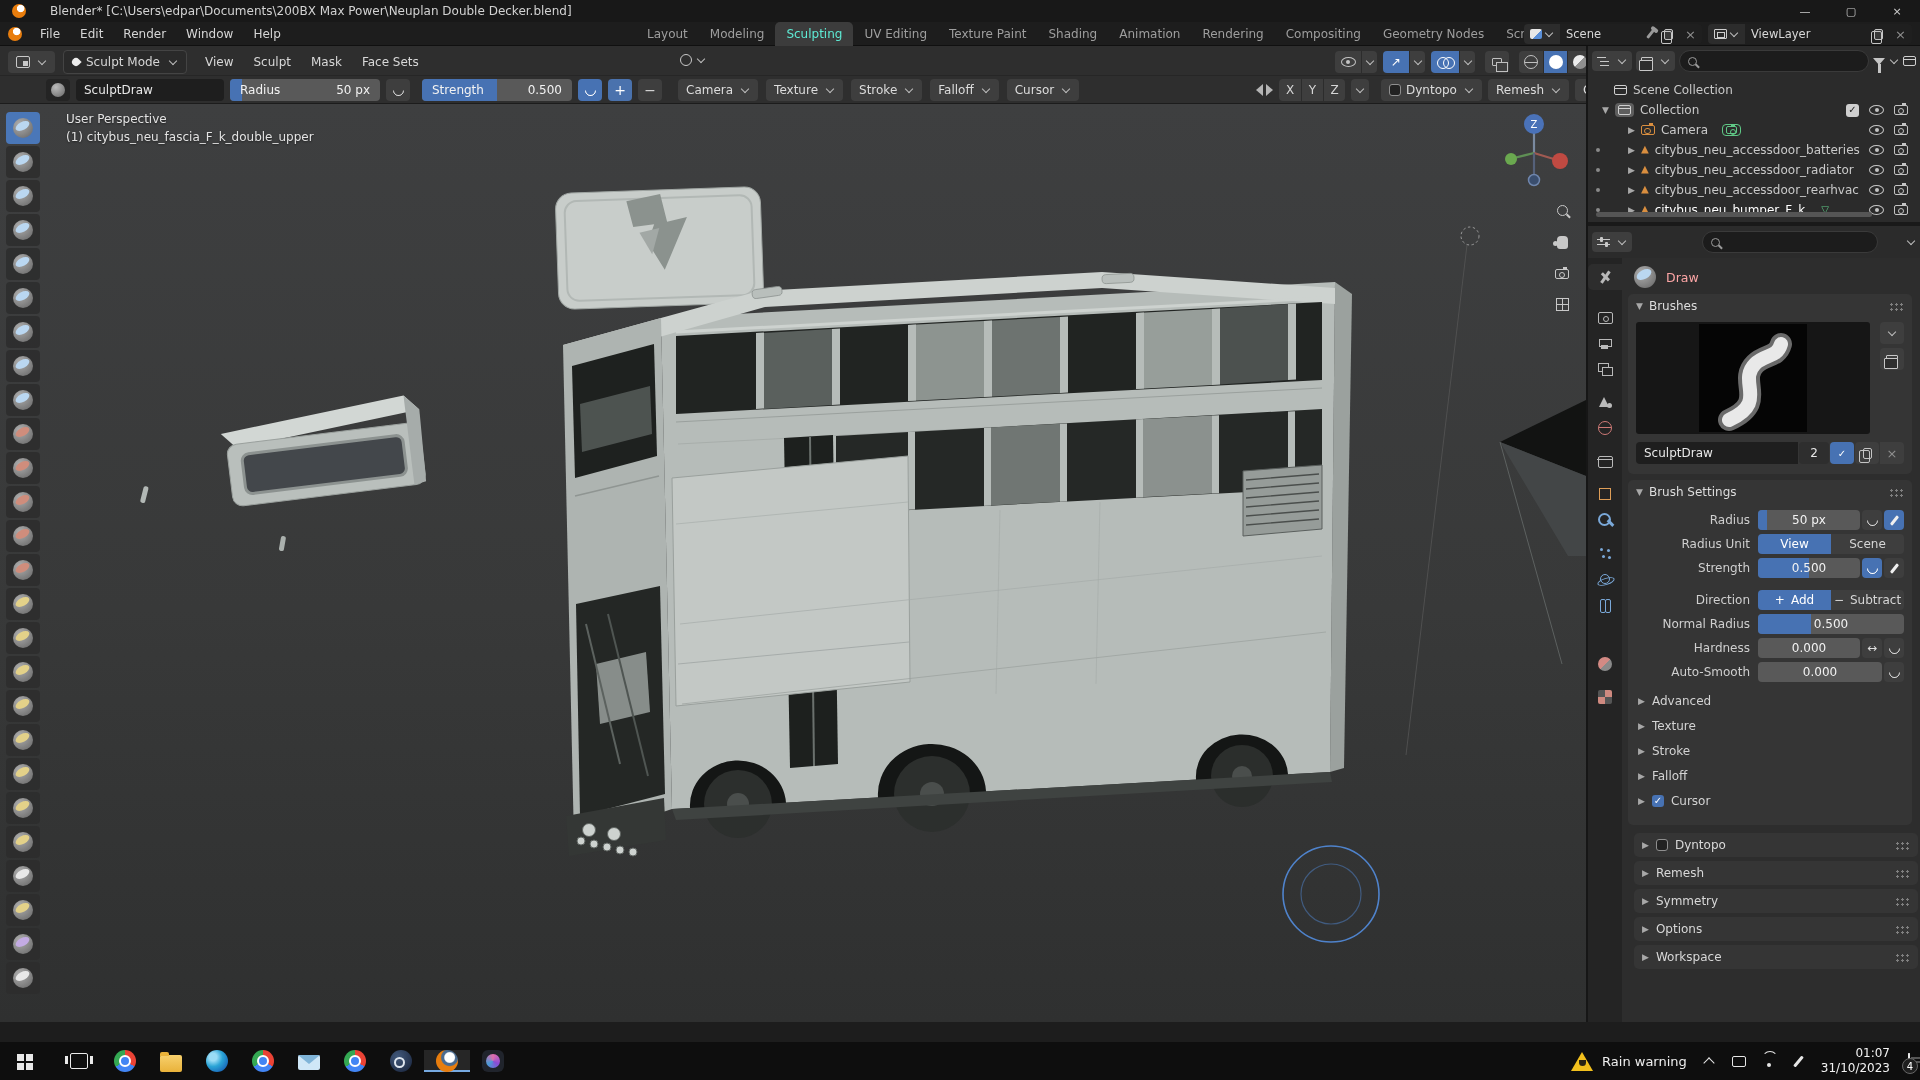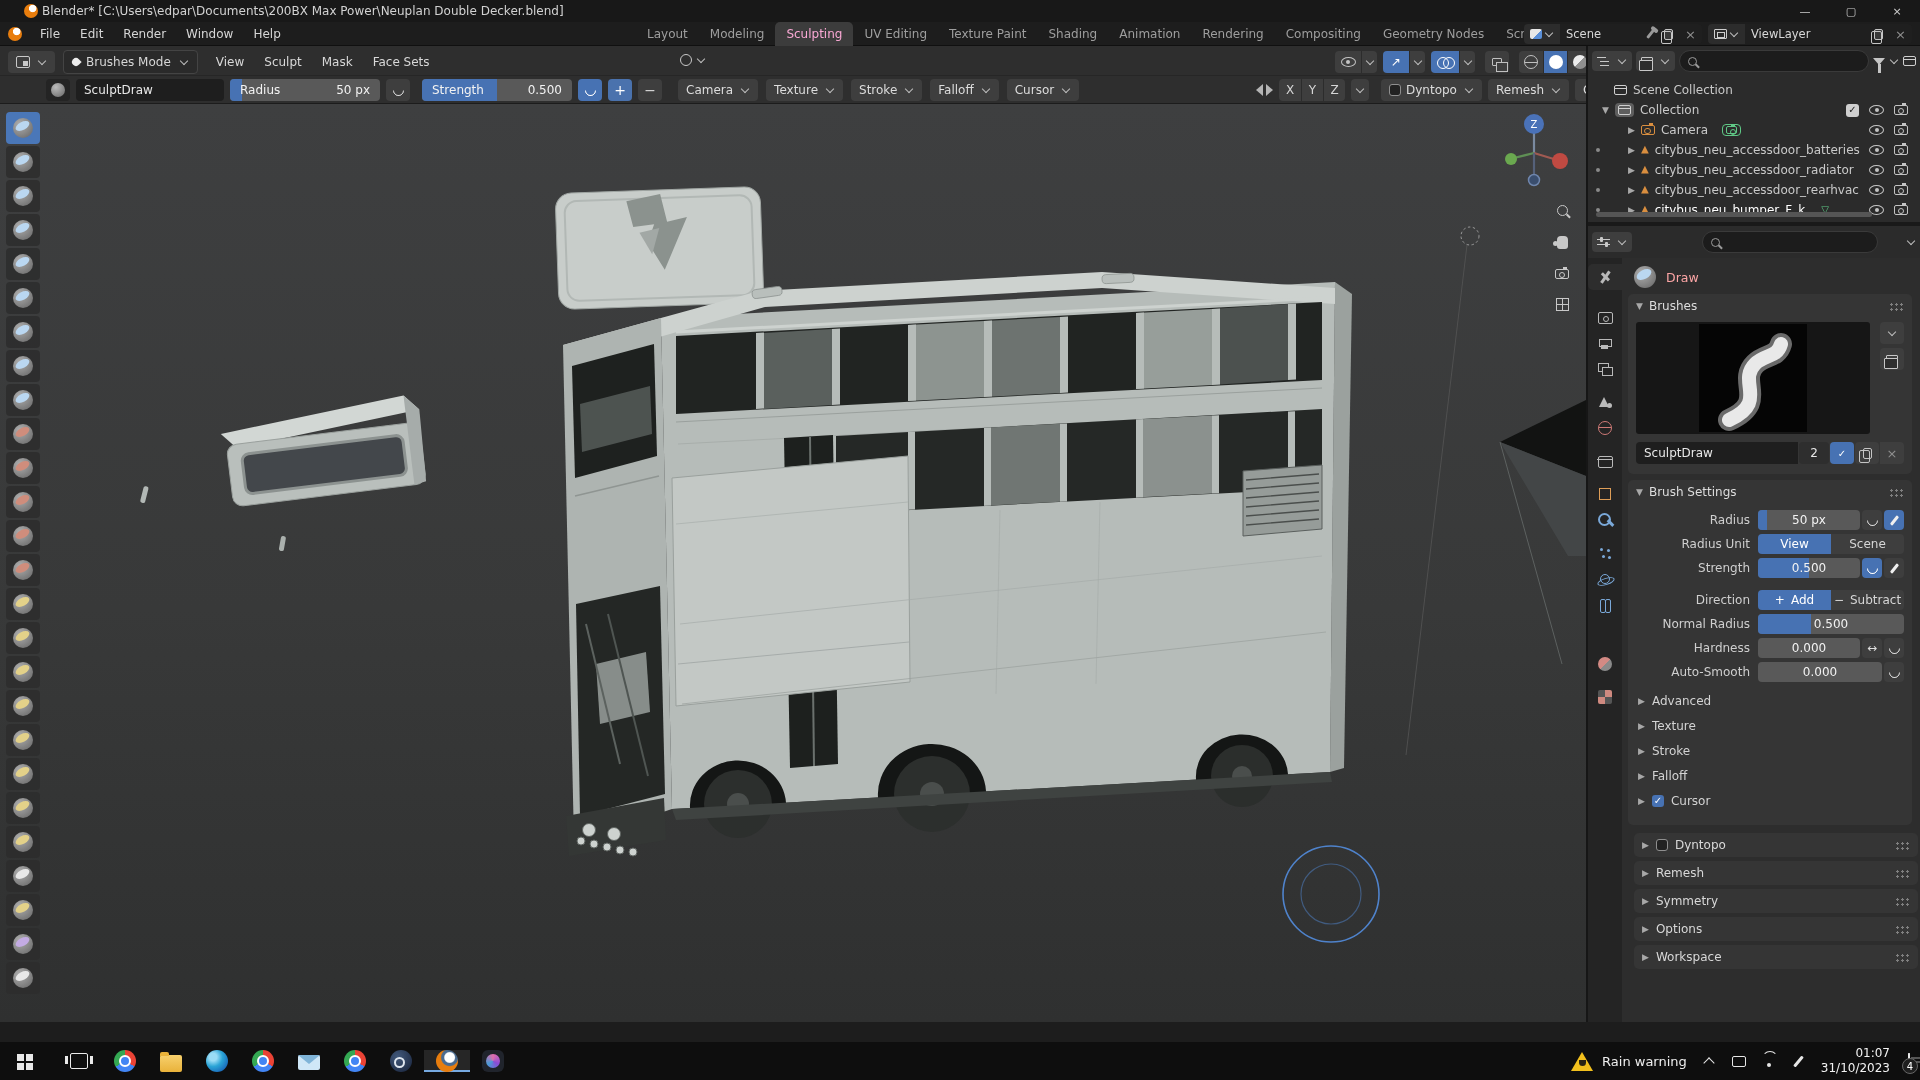--- a/index.html
+++ b/index.html
@@ -59,32 +59,32 @@
   .icon-photos{width:12px;height:9px;border:1.2px solid #c8c8c8;position:relative;display:inline-block;border-radius:1px}
   .icon-photos::before{content:"";position:absolute;left:-3.5px;top:2px;width:12px;height:9px;border:1.2px solid #c8c8c8;background:#2e2e2e;border-radius:1px}
   .icon-props{width:13px;height:11px;position:relative;display:inline-block;color:#c8c8c8}
   .icon-props::before{content:"";position:absolute;left:0;top:2px;width:13px;height:1.6px;background:currentColor;box-shadow:0 5px 0 currentColor}
   .icon-props::after{content:"";position:absolute;left:2.5px;top:0;width:3.5px;height:5px;background:currentColor;border-radius:1px;box-shadow:5px 5px 0 currentColor}
   .cbx{width:13px;height:13px;border-radius:3px;background:#cfcfcf;color:#1c1c1c;font-size:10px;display:inline-flex;align-items:center;justify-content:center;line-height:1}
   .cbx.blue{background:#4772b3;color:#fff}
   .cbx.empty{background:#222;border:1px solid #8f8f8f;color:transparent}
 
   
-  #titlebar{left:0;top:0;width:1920px;height:22px;background:#181818;display:flex;align-items:center;gap:4px;padding-left:24px;font-size:12px;color:#d2d2d2}
+  #titlebar{left:0;top:0;width:1920px;height:22px;background:#181818;display:flex;align-items:center;gap:24px;padding-left:12px;font-size:12px;color:#d2d2d2}
   .blogo{width:14px;height:14px;border-radius:50%;background:radial-gradient(circle at 62% 32%,#fff 0 26%,#e87d0d 32%);display:inline-block}
   #winbtns{position:absolute;right:0;top:0;height:22px;display:flex}
   #winbtns div{width:46px;height:22px;display:flex;align-items:center;justify-content:center;color:#cfcfcf;font-size:11px}
 
   
   #topbar{left:0;top:22px;width:1920px;height:24px;background:#1d1d1d;border-bottom:1px solid #101010}
   #menus{left:30px;top:22px;height:24px;display:flex}
   #menus .mi{padding:0 10px;display:flex;align-items:center;color:#d6d6d6}
   #wstabs{left:636px;top:22px;height:24px;display:flex}
   #wstabs .ws{padding:0 11px;display:flex;align-items:center;color:#9e9e9e;border-radius:5px 5px 0 0}
-  #wstabs .ws.active{background:#3c3c3c;color:#f9a8d4}
+  #wstabs .ws.active{background:#3c3c3c;color:#5eead4}
   .idblock{position:absolute;top:24px;height:20px;background:#1f1f1f;border-radius:4px;display:flex;align-items:center;font-size:11.5px;color:#d8d8d8}
   .idblock .cell{display:flex;align-items:center;padding:0 6px;height:100%}
   .idblock .icell{background:#2c2c2c;border-radius:4px 0 0 4px}
   .minidoc{width:12px;height:10px;border-radius:2px;background:linear-gradient(135deg,#e8e8e8 55%,#5a8fd8 56%);display:inline-block}
   .minilayer{width:13px;height:10px;border:1.2px solid #cfcfcf;border-radius:1px;position:relative;display:inline-block}
   .minilayer::after{content:"";position:absolute;left:1.5px;top:1.5px;width:6px;height:4px;border:1px solid #cfcfcf}
 
   
   #header1{left:0;top:46px;width:1586px;height:30px;background:#2e2e2e;border-bottom:1px solid #closed262626;border-bottom:1px solid #262626}
   #header2{left:0;top:76px;width:1586px;height:28px;background:#2e2e2e;border-bottom:1px solid #1c1c1c}
@@ -308,21 +308,21 @@
   </div>
 
   <div id="header1" class="abs"></div>
   <div class="abs flex" style="left:8px;top:50px;gap:8px">
     <div class="hbtn">
         <span class="icon-ed"></span>
         <span class="chev"></span>
       </div>
     <div id="modebtn">
       <span class="icon-drop"></span>
-      <span>Brushes Mode</span>
+      <span>Sculpt Mode</span>
         <span class="chev"></span>
     </div>
     <div class="flex">
 
     <div class="hmenu">View</div>
         <div class="hmenu">Sculpt</div>
         <div class="hmenu">Mask</div>
         <div class="hmenu">Face Sets</div>
       </div>
   </div>
@@ -590,20 +590,24 @@
         <line x1="1534" y1="49" x2="1514" y2="54" stroke="#5f8f55" stroke-width="2.2"></line>
         <line x1="1534" y1="49" x2="1534" y2="71" stroke="#55617a" stroke-width="2.2"></line>
         <circle cx="1534" cy="20" r="10" fill="#4a72b8"></circle>
         <text x="1534" y="24" font-size="10" fill="#fff" text-anchor="middle" font-family="DejaVu Sans">Z</text>
         <circle cx="1560" cy="57" r="8" fill="#c04a42"></circle>
         <circle cx="1511" cy="55" r="6" fill="#6aa84f"></circle>
         <circle cx="1534" cy="76" r="5.5" fill="#3a4e6e" stroke="#6f86ad" stroke-width="1.5"></circle>
       </g>
     </svg>
 
+    <div id="vptext" class="abs">
+      <div>User Perspective</div>
+      <div>(1) citybus_neu_fascia_F_k_double_upper</div>
+    </div>
 
     <div id="vtoolbar" class="abs">
 
     <div class="tbtn b-blue active">
           <span class="ball"></span>
         </div>
         <div class="tbtn b-blue">
           <span class="ball"></span>
         </div>
         <div class="tbtn b-blue">

